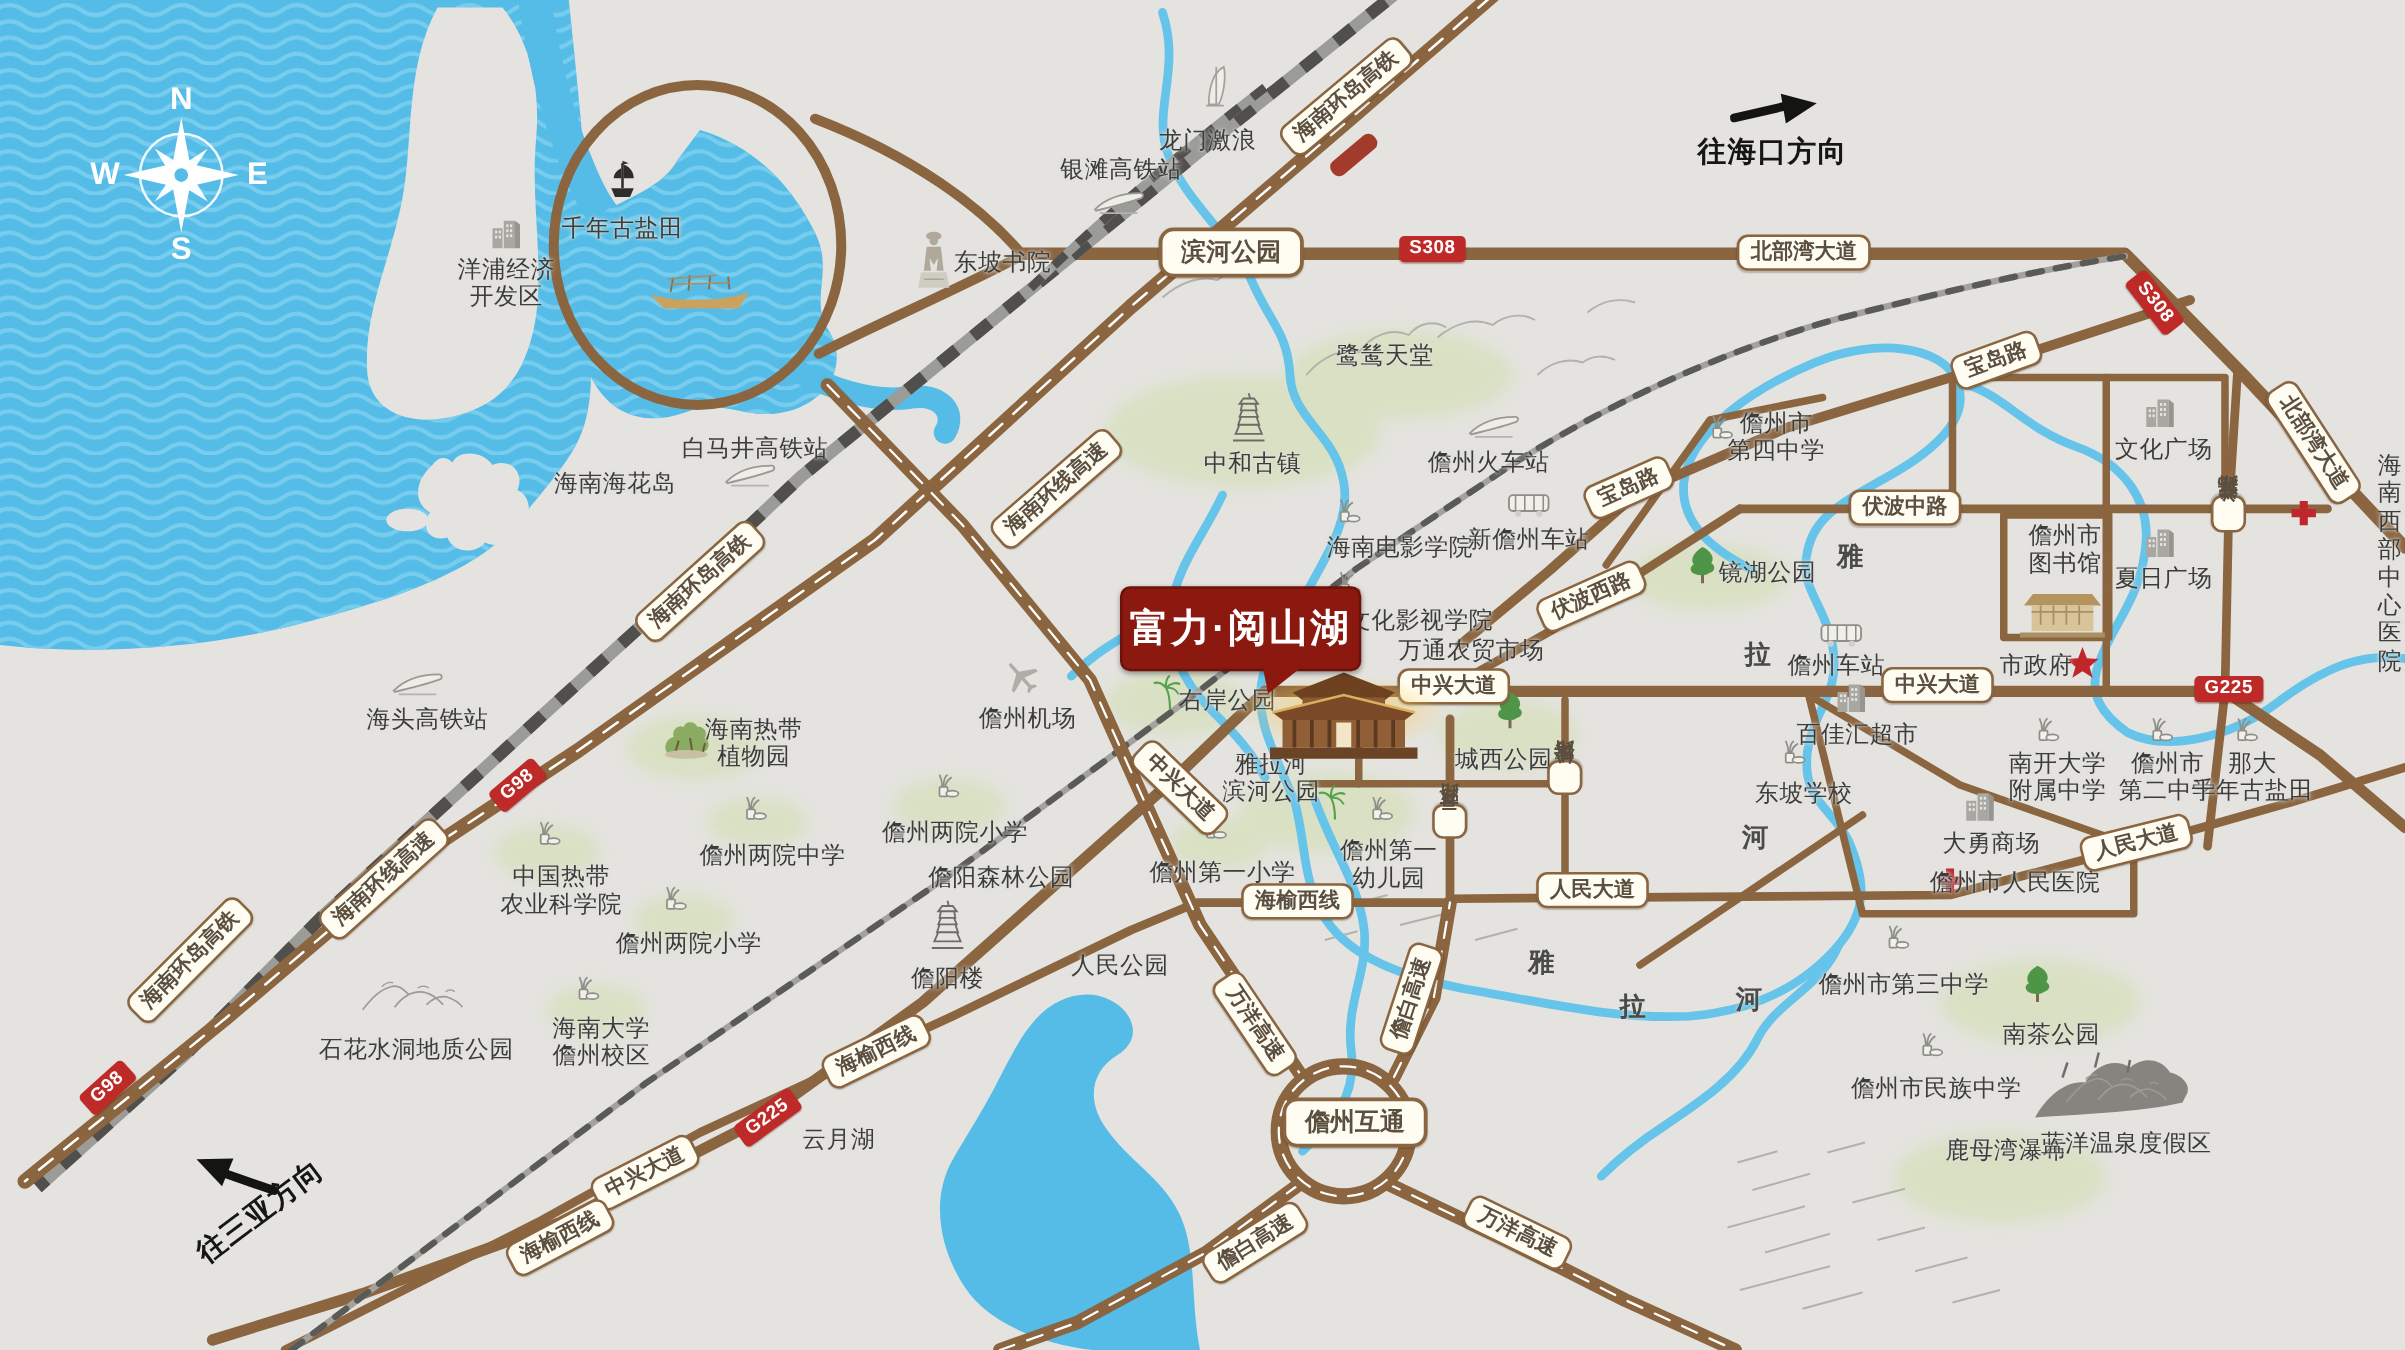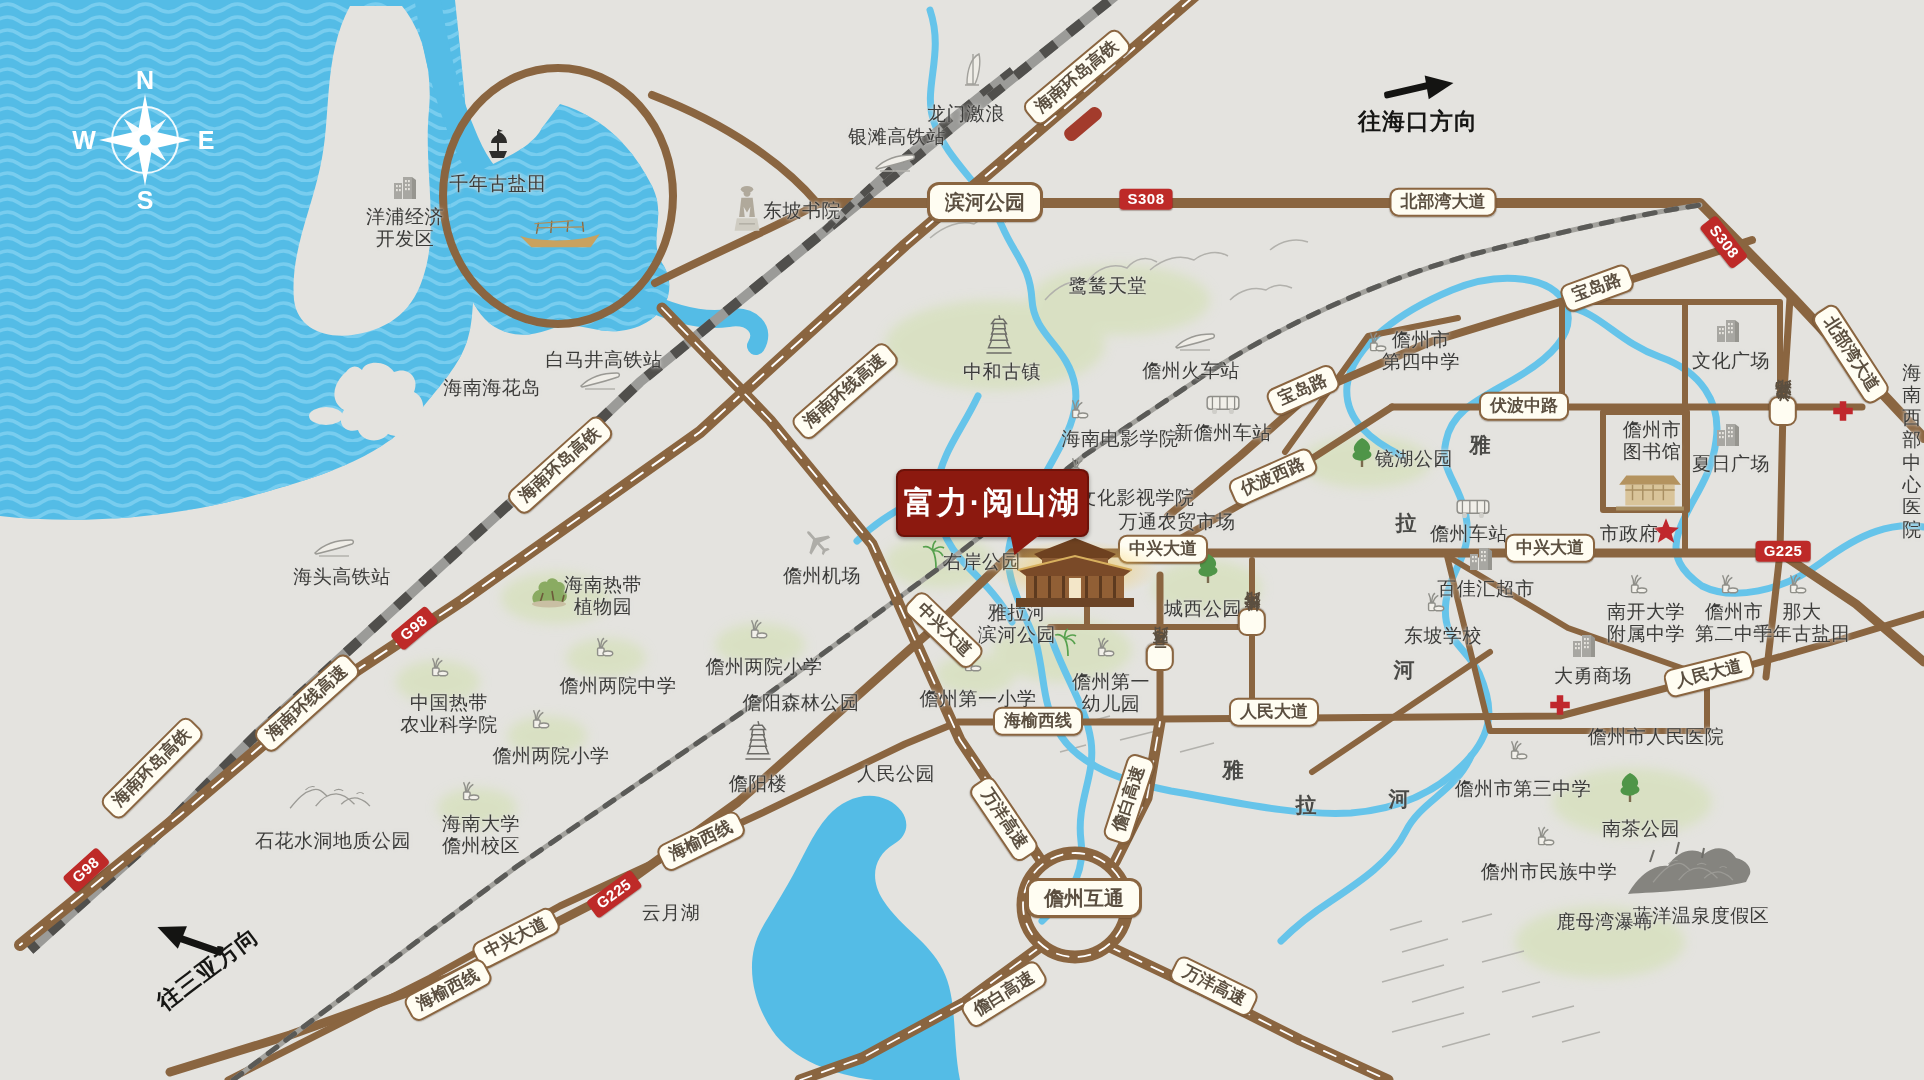--- a/index.html
+++ b/index.html
@@ -411,21 +411,21 @@
             <rect x="6" y="18" width="1.8" height="2.2"></rect>
             <rect x="9" y="18" width="1.8" height="2.2"></rect>
             <rect x="15" y="17" width="1.8" height="2.2"></rect>
             <rect x="18" y="17" width="1.8" height="2.2"></rect>
           </g>
         </svg></span>
       <div class="place" style="left: 1593px; top: 676px;">大勇商场</div>
       <span class="icon" style="left: 1560px; top: 707px;"><svg width="26" height="26" viewBox="0 0 24 24">
           <path d="M9 3h6v6h6v6h-6v6H9v-6H3V9h6z" fill="#c0272d"></path>
         </svg></span>
-      <div class="place" style="left: 1656px; top: 707px; margin-top: 30px;">儋州市人民医院</div>
+      <div class="place" style="left: 1612px; top: 707px;">儋州市人民医院</div>
       <span class="icon" style="left: 438px; top: 670px;"><svg width="26" height="26" viewBox="0 0 24 24" fill="none" stroke="#8f8f89" stroke-width="1.3">
           <path d="M9 12C9 8 8 5 7 3M10 12c0-5 1-8 3-9M11 12c1-4 3-6 5-7"></path>
           <rect x="7" y="12" width="6" height="7" rx="1" fill="#f2f0ea"></rect>
           <ellipse cx="16.5" cy="17" rx="4.5" ry="2.2" fill="#f2f0ea"></ellipse>
         </svg></span>
       <div class="place" style="left: 449px; top: 714px;">中国热带
 农业科学院</div>
       <span class="icon" style="left: 603px; top: 650px;"><svg width="26" height="26" viewBox="0 0 24 24" fill="none" stroke="#8f8f89" stroke-width="1.3">
           <path d="M9 12C9 8 8 5 7 3M10 12c0-5 1-8 3-9M11 12c1-4 3-6 5-7"></path>
           <rect x="7" y="12" width="6" height="7" rx="1" fill="#f2f0ea"></rect>

